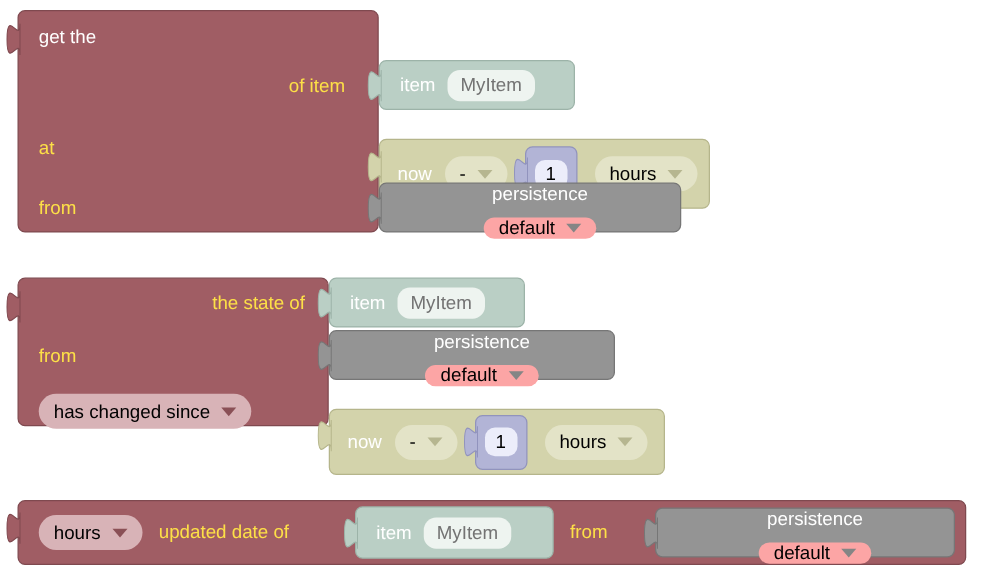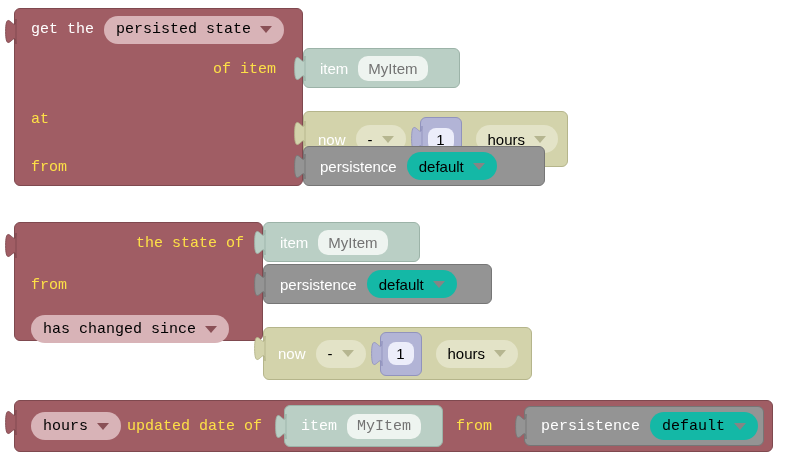--- a/index.html
+++ b/index.html
@@ -4,34 +4,34 @@
 <style>
   html,body{margin:0;padding:0;}
   #canvas{
     position:relative;width:790px;height:466px;background:#ffffff;
     overflow:hidden;font-family:"Liberation Sans",sans-serif;font-size:15px;
   }
   .blk{
     position:absolute;box-sizing:border-box;border:1px solid;border-radius:6px;
     display:flex;align-items:center;color:#fff;
   }
-  .maroon{background:#a05d64;border-color:#7f494f;font-family:Liberation Mono, monospace;}
+  .maroon{background:#a05d64;border-color:#7f494f;}
   .teal{background:#bacfc5;border-color:#9cb3a8;}
   .olive{background:#d3d3ab;border-color:#b5b58b;margin-top:21px;}
-  .gray{background:#949494;border-color:#767676;}
+  .gray{background:#949494;border-color:#767676;flex-direction:column;}
   .tab{position:absolute;left:-12px;overflow:visible;}
   .lbl{position:absolute;white-space:nowrap;transform:translateY(-50%);color:#fde047;}
   .row{position:absolute;display:flex;align-items:center;gap:10px;}
   .dd{
     display:inline-flex;align-items:center;gap:9px;height:28px;padding:0 12px;
     border-radius:15px;color:#000;white-space:nowrap;cursor:pointer;
   }
   .dd-pink{background:#d8b3b7;}
   .dd-olive{background:#e3e3c7;}
-  .dd-gray{background:#14b8a6;}
+  .dd-gray{background:#fca5a5;}
   .arrow{width:0;height:0;border-left:6px solid transparent;border-right:6px solid transparent;border-top:7px solid;}
   .ar-maroon{border-top-color:#8a5056;}
   .ar-olive{border-top-color:#b6b690;}
   .ar-gray{border-top-color:#858585;}
   .field{
     background:#eef4f0;border-radius:10px;padding:4px 10px;color:#737373;
     white-space:nowrap;cursor:text;
   }
   .field-lav{
     background:#ecedfa;border-radius:8px;padding:3px 0;width:26px;text-align:center;
@@ -44,24 +44,20 @@
 <body>
 
 <div id="canvas">
 
   <div class="blk maroon" style="left:14px;top:8px;width:289px;height:178px;">
     <svg class="tab" style="top:10px" width="13" height="25" viewBox="0 0 10 15" preserveAspectRatio="none">
         <path d="M10 0 c0,10 -8,-8 -8,7.5 s8,-2.5 8,7.5 Z" fill="#a05d64" stroke="#7f494f" stroke-width="0.6"></path>
       </svg>
     <div class="row" style="left:16px;top:6px;height:29px;">
       <span>get the</span>
-      <span class="dd dd-pink">
-        <span>persisted state</span>
-        <span class="arrow ar-maroon"></span>
-      </span>
     </div>
     <span class="lbl" style="right:26px;top:60px;">of item</span>
     <span class="lbl" style="left:16px;top:110px;">at</span>
     <span class="lbl" style="left:16px;top:158px;">from</span>
   </div>
 
   <div class="blk teal" style="left:303px;top:48px;width:157px;height:40px;padding-left:16px;gap:10px;">
     <svg class="tab" style="top:7px" width="13" height="25" viewBox="0 0 10 15" preserveAspectRatio="none">
         <path d="M10 0 c0,10 -8,-8 -8,7.5 s8,-2.5 8,7.5 Z" fill="#bacfc5" stroke="#9cb3a8" stroke-width="0.6"></path>
       </svg>

